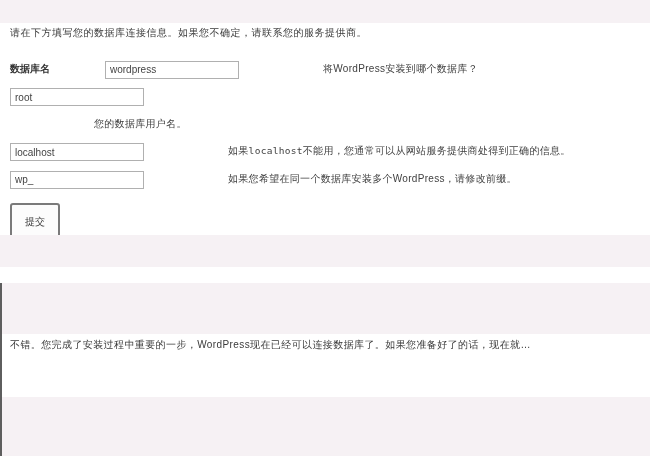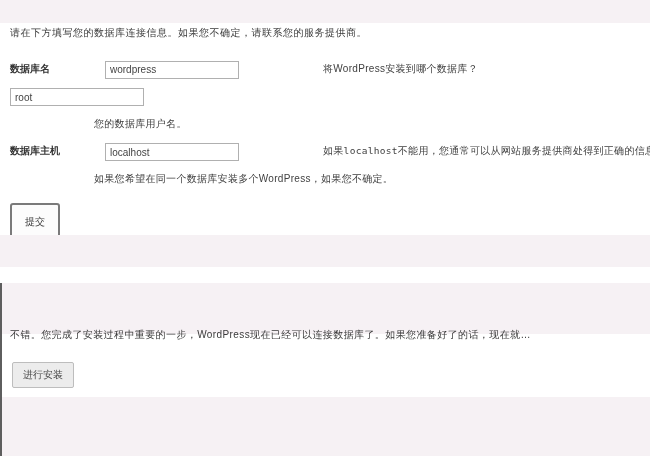--- a/index.html
+++ b/index.html
@@ -60,21 +60,21 @@
     position: absolute; left: 10px; top: 203px;
     min-width: 47px; height: 38px; padding: 0 13px;
     background: #fcfcfc;
     border: 2px solid #7a7a7a; border-radius: 3px;
     font-family: "Liberation Sans", "DejaVu Sans", sans-serif;
     font-size: 10px; color: #3b3b3b;
     cursor: pointer;
   }
 
   .success-msg {
-    position: absolute; left: 10px; top: 328px;
+    position: absolute; left: 10px; top: 338px;
     font-size: 10px; color: #3a3a3a; letter-spacing: 0.4px;
     white-space: nowrap;
   }
   .install-btn {
     position: absolute; left: 12px; top: 362px;
     min-width: 50px; height: 26px; padding: 0 10px;
     background: #ececec;
     border: 1px solid #bdbdbd; border-radius: 2px;
     font-family: "Liberation Sans", "DejaVu Sans", sans-serif;
     font-size: 10px; color: #4a4a4a;
@@ -100,35 +100,34 @@
 
     <div class="form-row">
       <span class="input-wrap"><input type="text" class="text-input" value="root" style=""></span>
     </div>
 
     <div class="form-row">
       <span class="hint">您的数据库用户名。</span>
     </div>
 
     <div class="form-row">
-      <span class="form-label">数据库主机</span>
       <span class="input-wrap"><input type="text" class="text-input" value="localhost" style=""></span>
       <span class="hint"><span>如果</span><span class="mono">localhost</span><span>不能用，您通常可以从网站服务提供商处得到正确的信息。</span></span>
     </div>
 
     <div class="form-row">
-      <span class="hint">如果您希望在同一个数据库安装多个WordPress，如果您不确定。</span>
+      <span class="input-wrap"><input type="text" class="text-input" value="wp_" style=""></span>
+      <span class="hint">如果您希望在同一个数据库安装多个WordPress，请修改前缀。</span>
     </div>
 
   </form>
 
   <button type="button" class="submit-btn">提交</button>
 
   <div class="band band-mid1"></div>
   <div class="band band-mid2"></div>
   <div class="band band-bot"></div>
   <div class="left-edge"></div>
 
   <p class="success-msg">不错。您完成了安装过程中重要的一步，WordPress现在已经可以连接数据库了。如果您准备好了的话，现在就…</p>
 
-  <button type="button" class="install-btn">进行安装</button>
 
 </div>
 
 </body></html>

